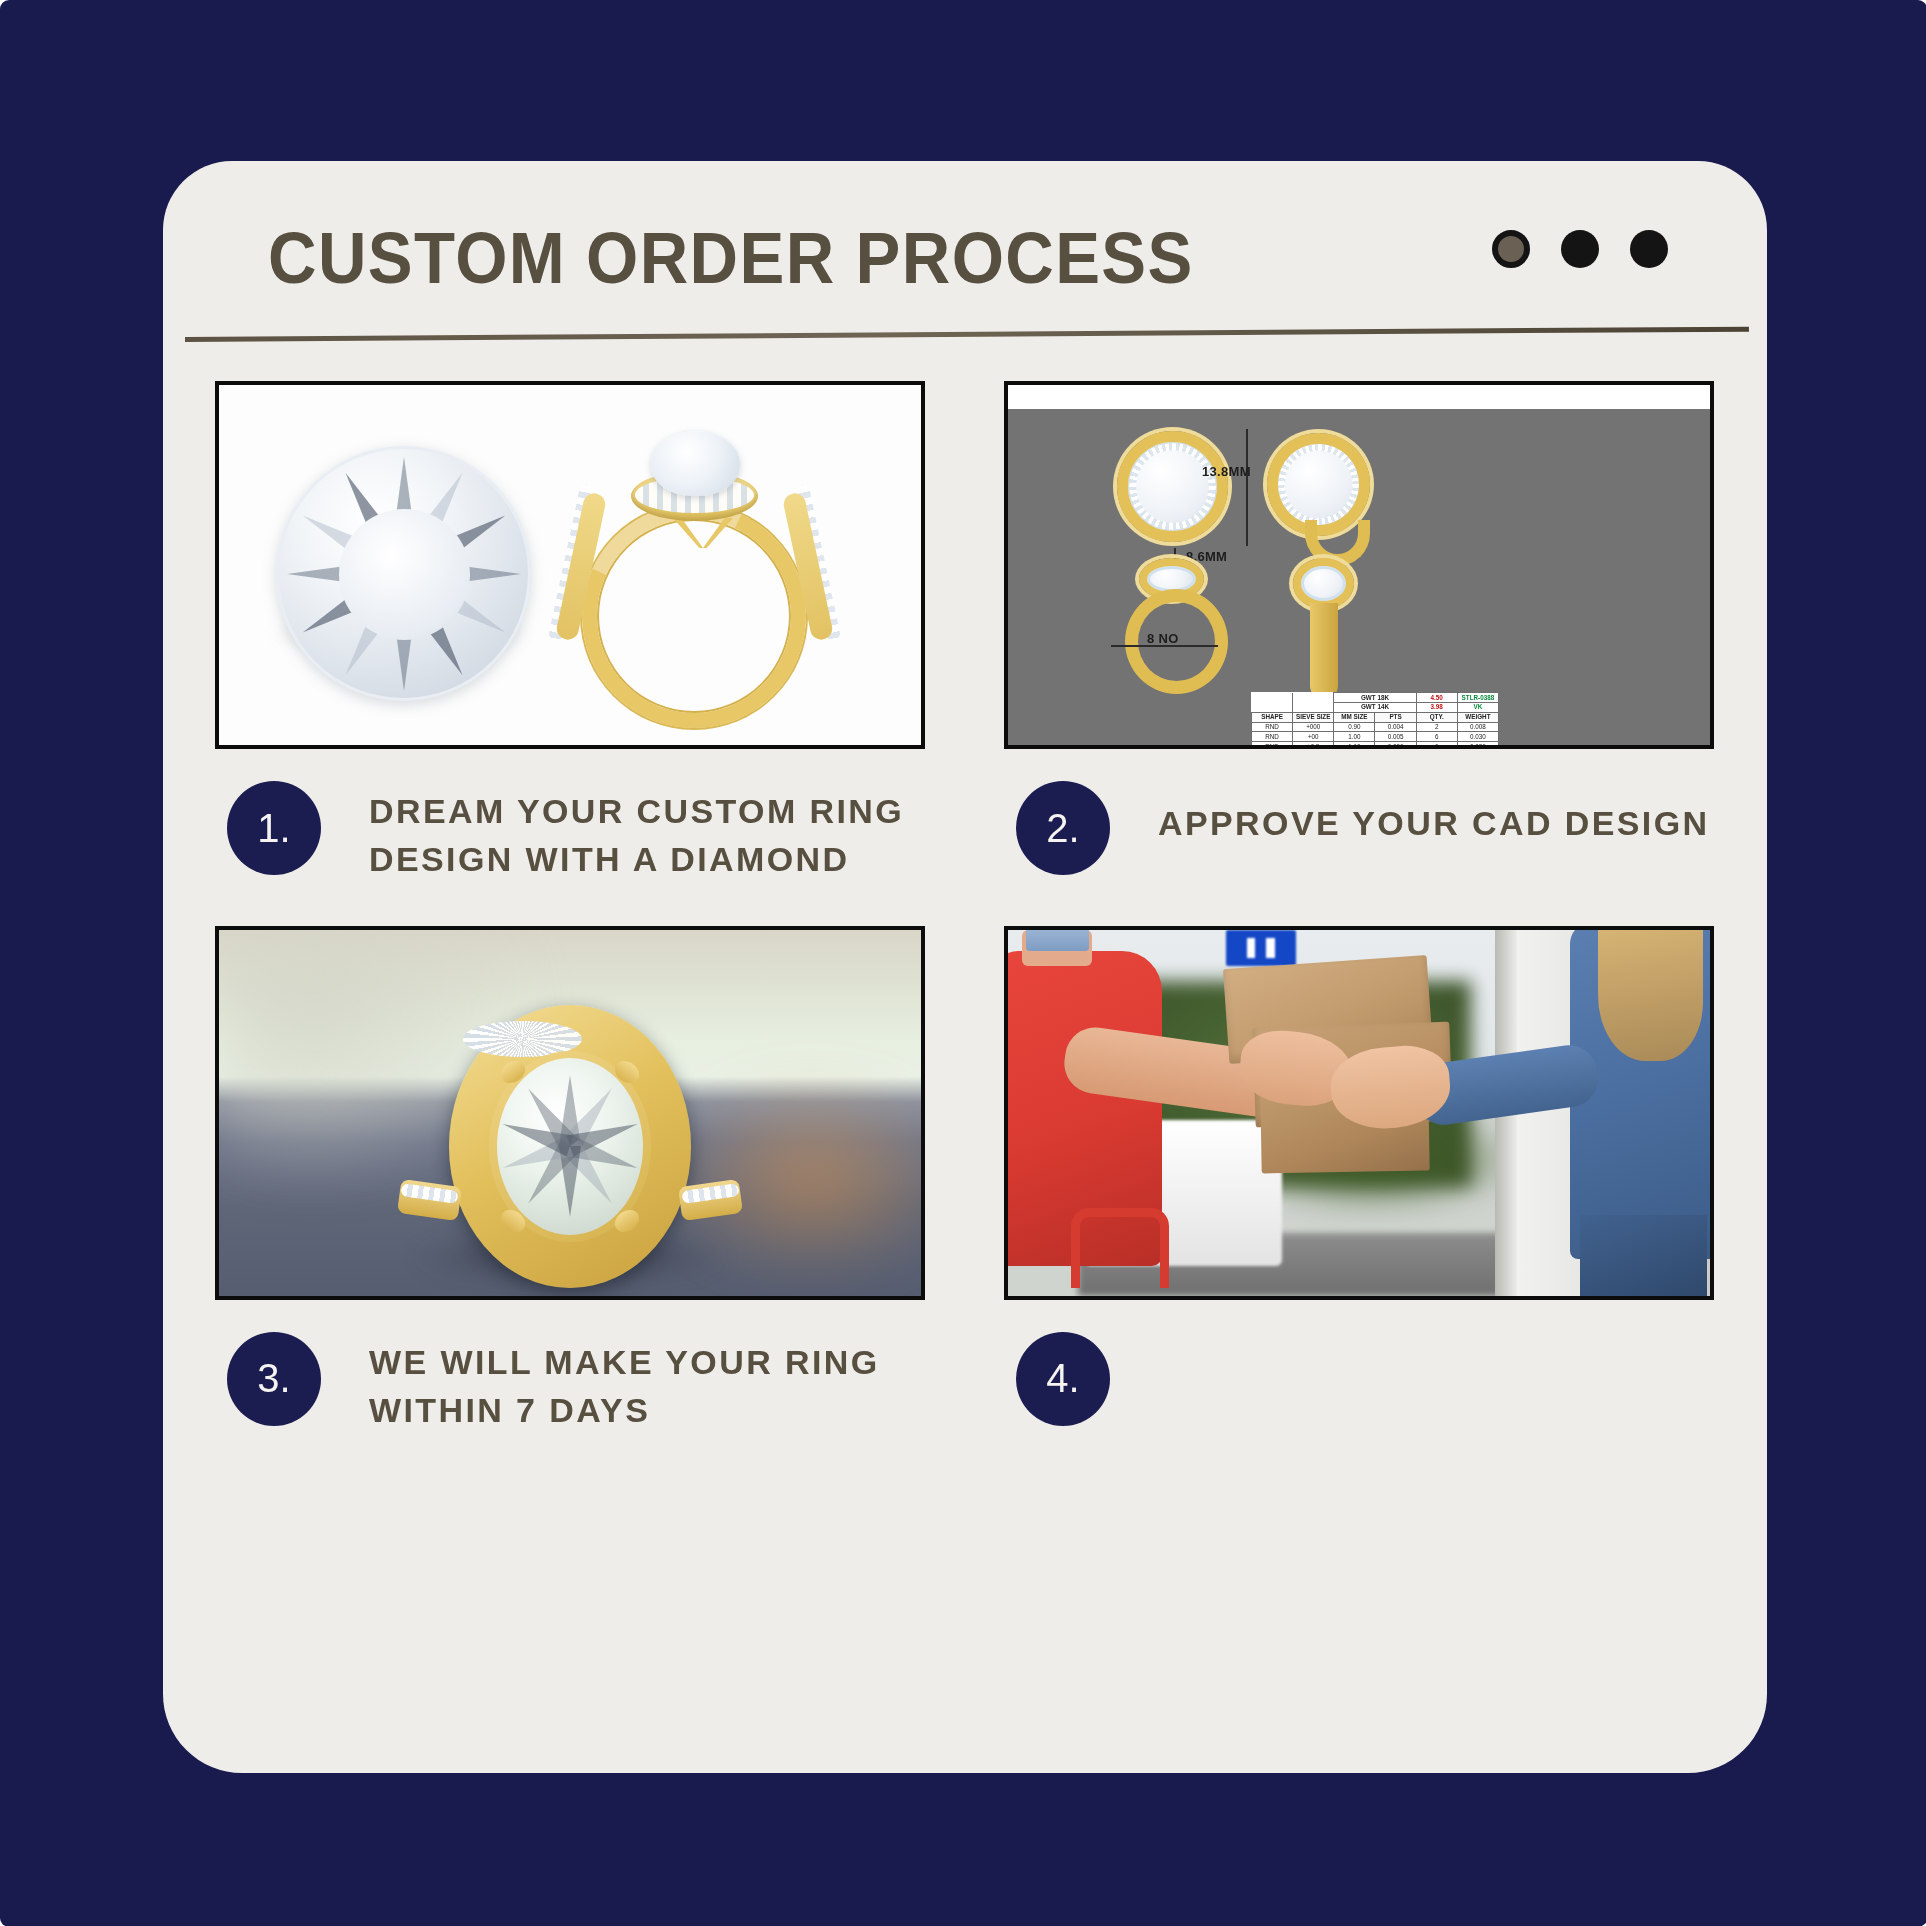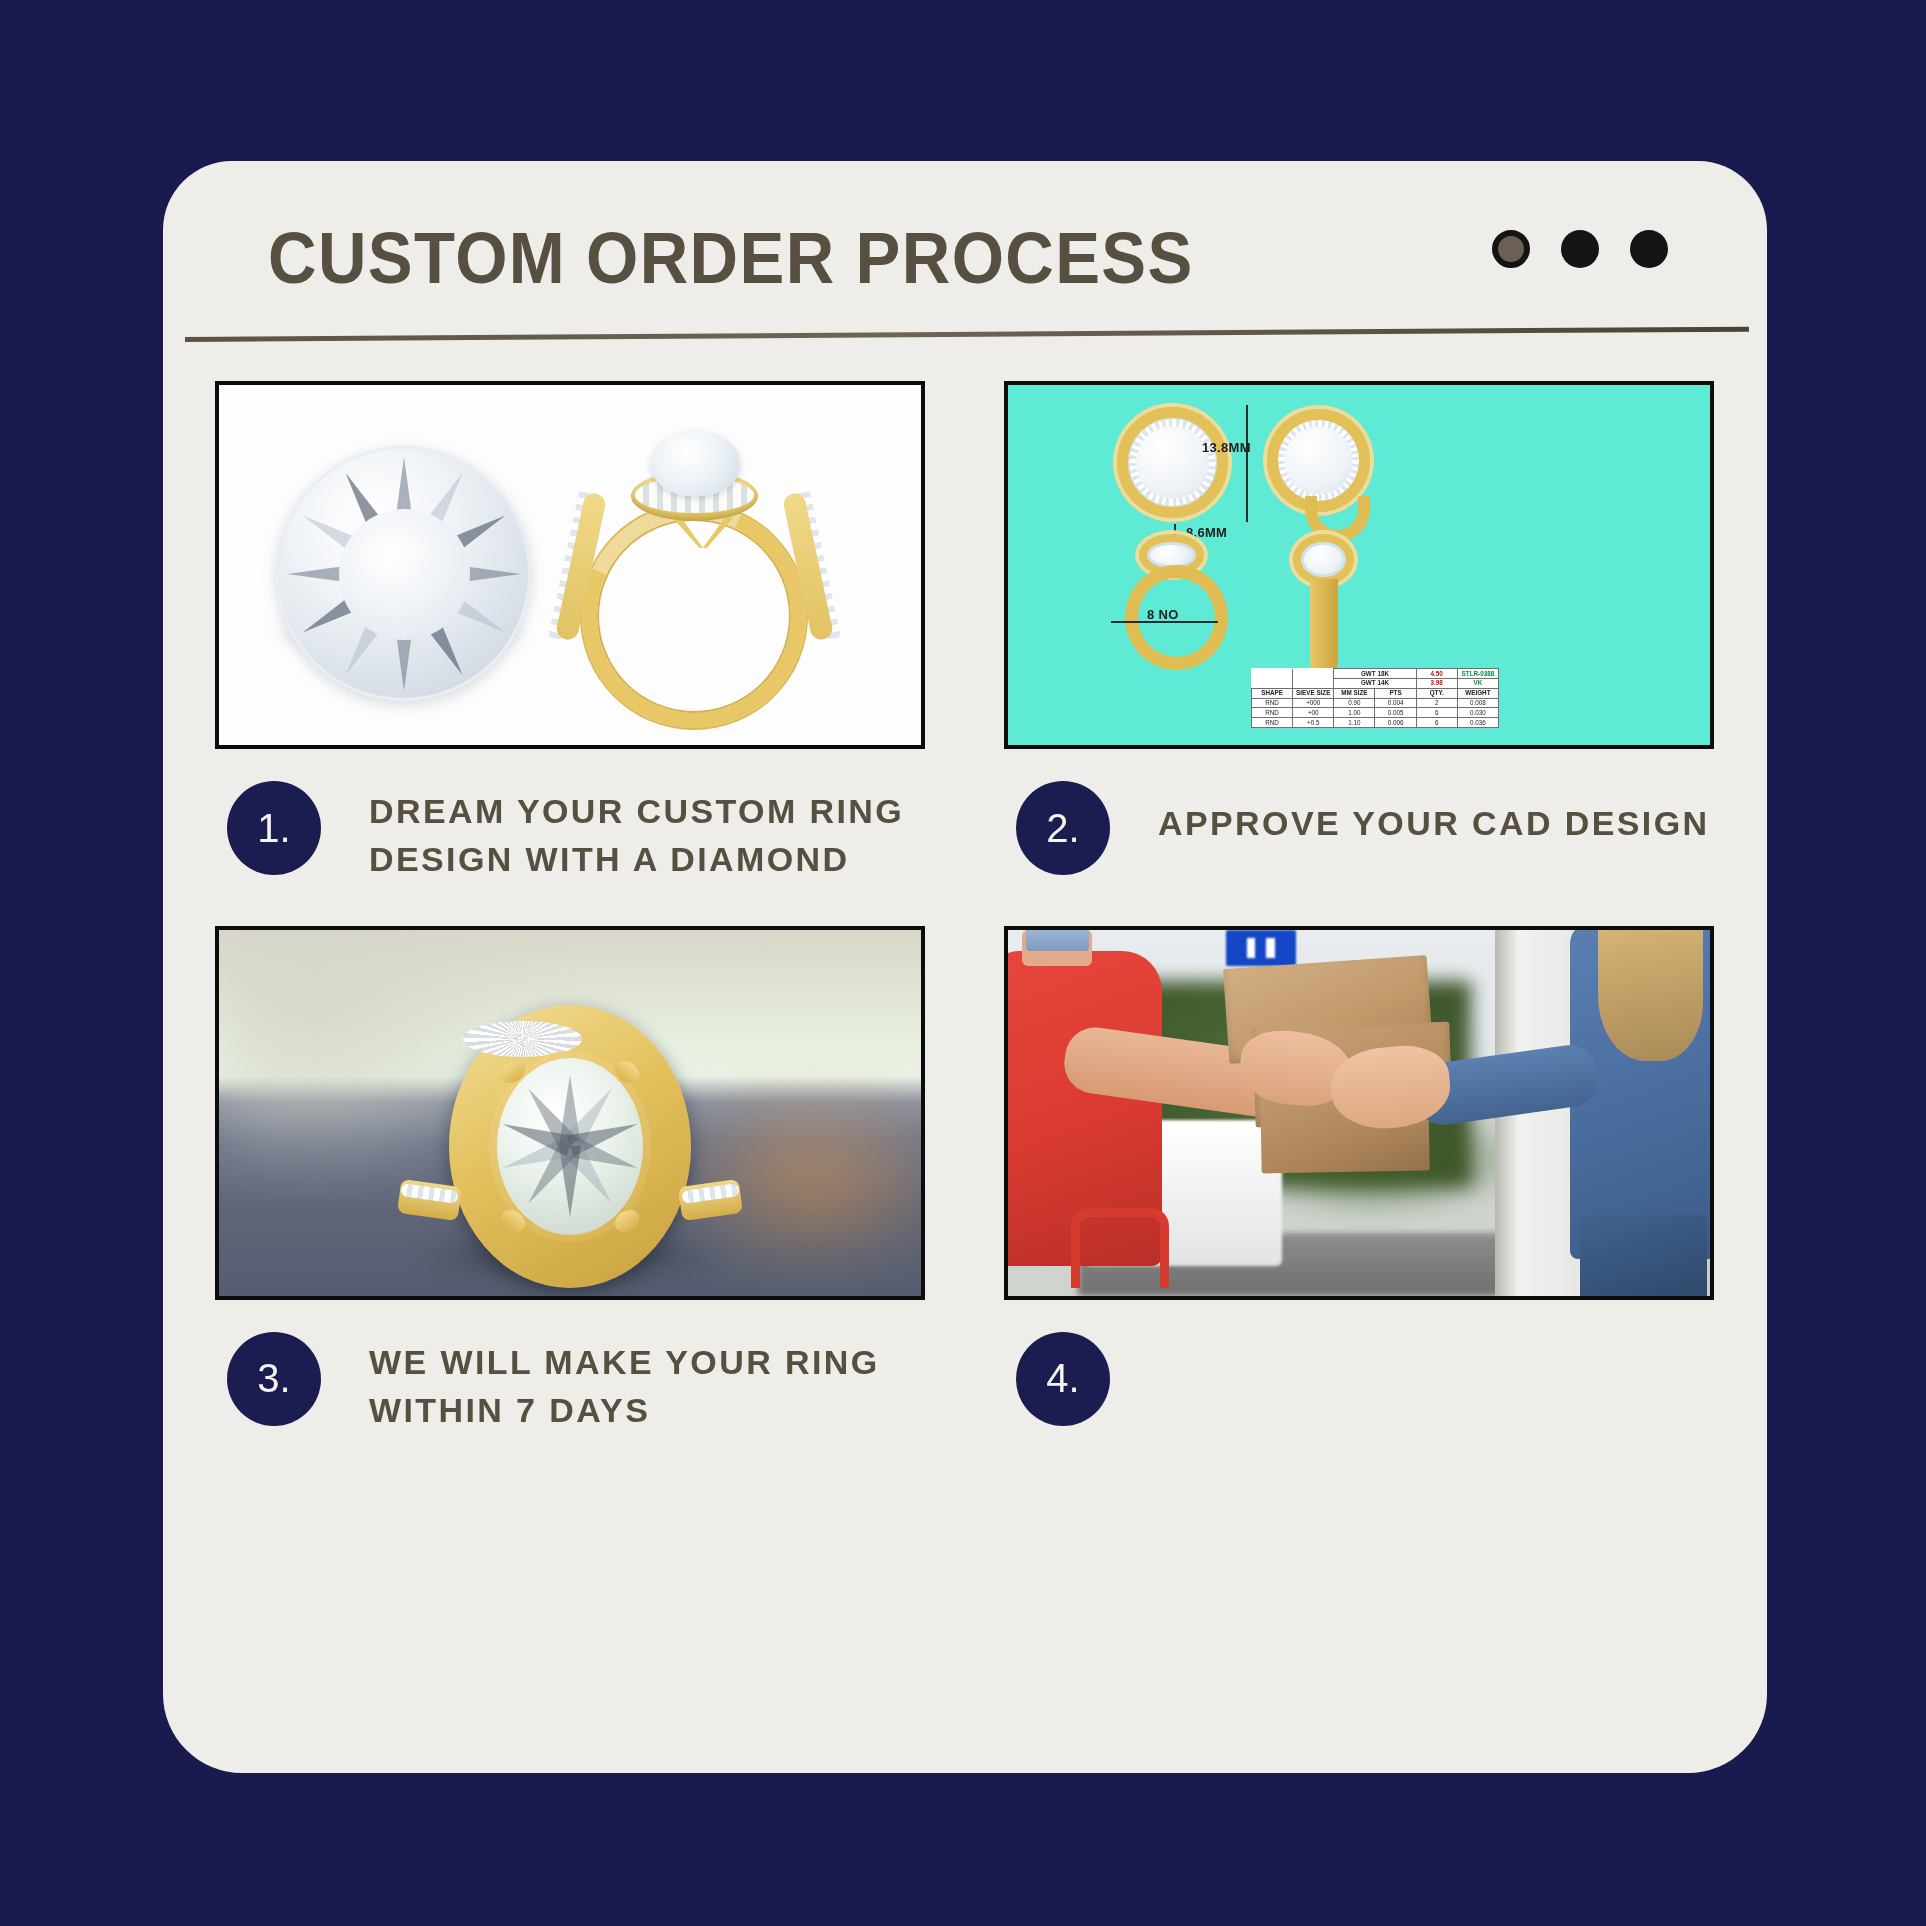--- a/index.html
+++ b/index.html
@@ -7,20 +7,21 @@
     padding: 0;
     background: #ffffff;
   }
   #root {
     position: relative;
     width: 1927px;
     height: 1927px;
     background: #191a4e;
     font-family: "Liberation Sans", sans-serif;
     overflow: hidden;
+    border-radius: 9px;
   }
 
   
   #card {
     position: absolute;
     left: 163px;
     top: 161px;
     width: 1604px;
     height: 1612px;
     background: #efedea;
@@ -214,21 +215,21 @@
     position: absolute; left: 127px; top: 91px;
     width: 46px; height: 30px;
     border-left: 7px solid #e7c766;
     border-right: 7px solid #e7c766;
     transform: perspective(40px) rotateX(0deg);
     clip-path: polygon(0 0, 14% 0, 50% 100%, 86% 0, 100% 0, 56% 100%, 44% 100%);
     background: #e7c766;
   }
 
   
-  .art2 { position: absolute; inset: 0; background: #5eead4; }
+  .art2 { position: absolute; inset: 0; background: #737373; margin-top: 24px; }
   .cad-ring {
     position: absolute;
     border-radius: 50%;
     border: 11px solid #e3c158;
     box-sizing: border-box;
     background: radial-gradient(circle at 38% 32%, #ffffff 0%, #eef2f7 55%, #d4dce5 100%);
     box-shadow: 0 0 0 4px #f0dc9a, inset 0 0 0 3px #cfe0ee;
   }
   .cad-pave {
     position: absolute; border-radius: 50%;

